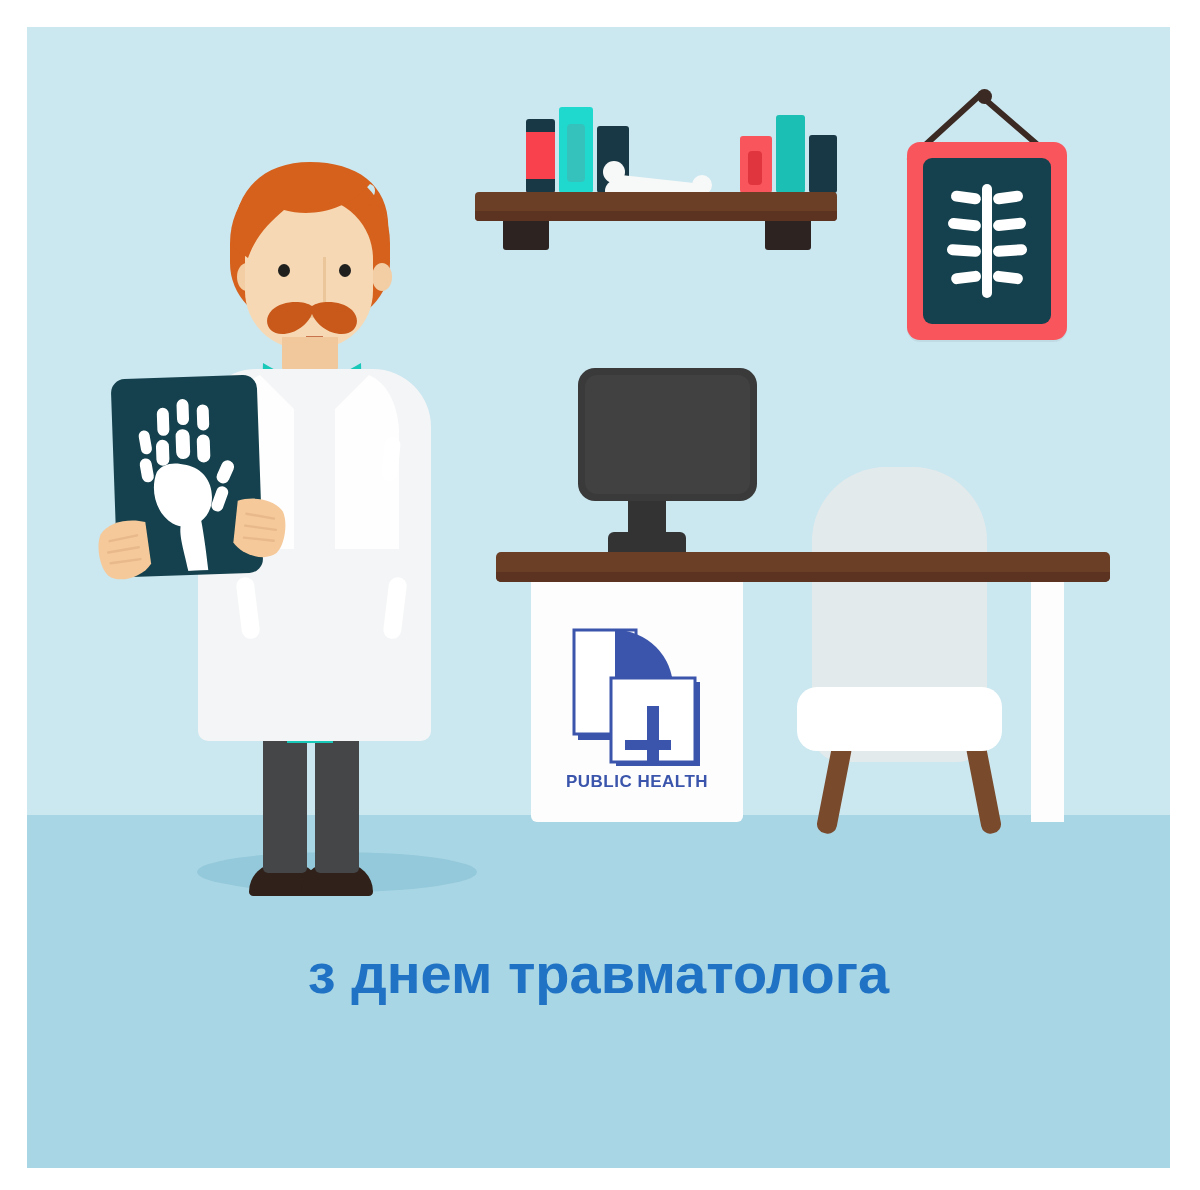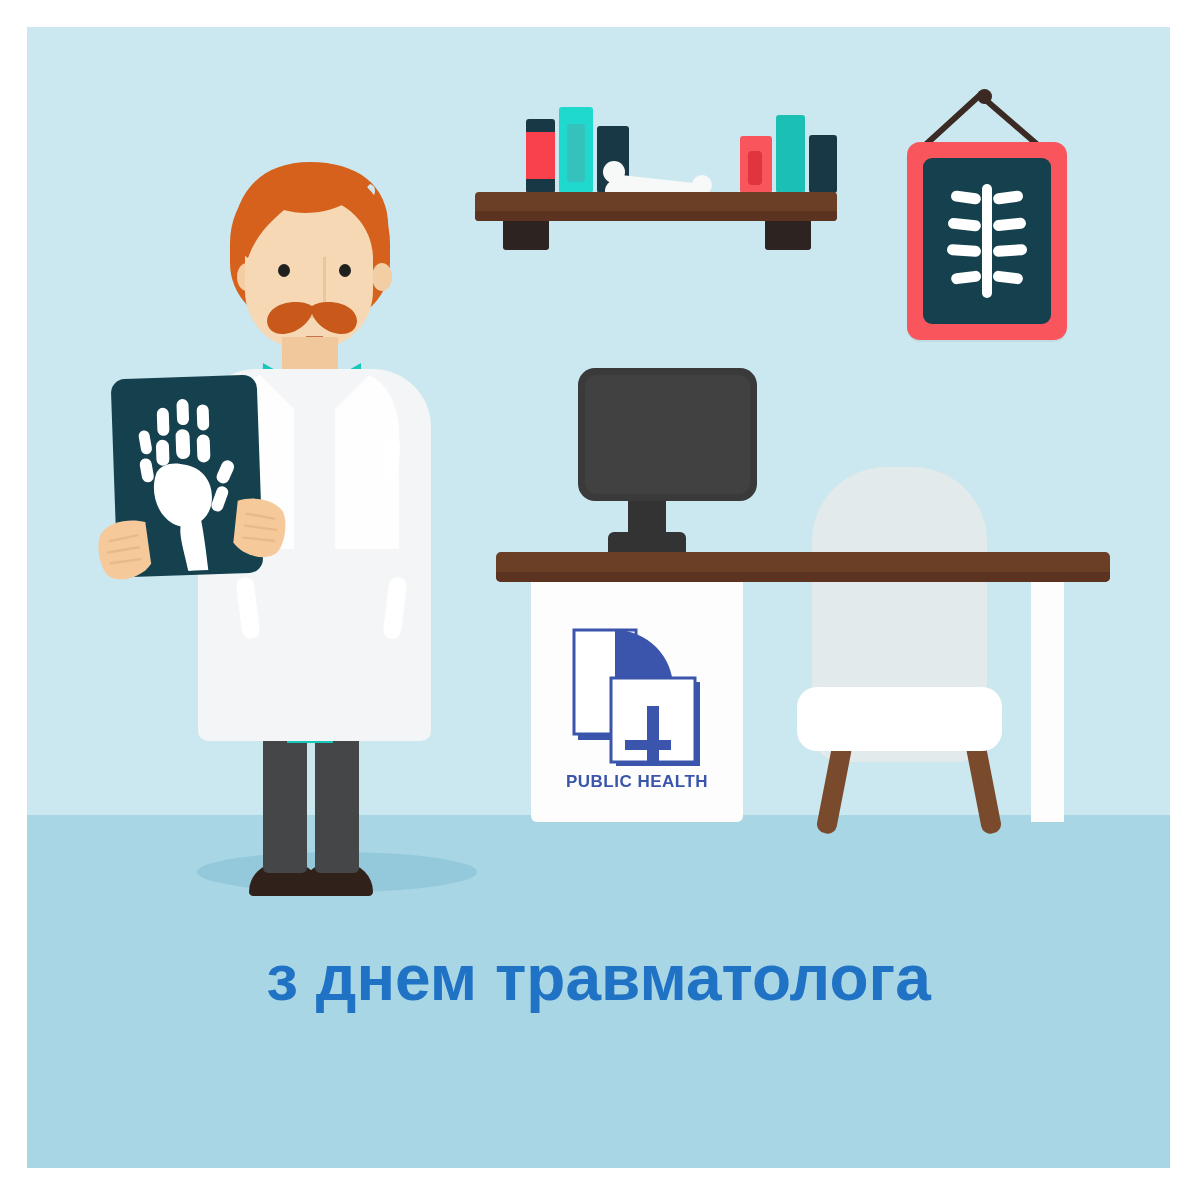--- a/index.html
+++ b/index.html
@@ -227,21 +227,21 @@
     position:absolute;left:0;top:905px;width:1143px;
     text-align:center;
     color:#1f72c4;
     line-height:1;
   }
   .cap-1{
     font-size:118px;font-weight:bold;letter-spacing:0px;
     font-family:"Liberation Sans", sans-serif;
   }
   .cap-2{
-    font-size:64px;font-weight:bold;margin-top:14px;letter-spacing:0px;
+    font-size:56px;font-weight:bold;margin-top:14px;letter-spacing:0px;
     font-family:"Liberation Sans", sans-serif;
   }
 </style>
 </head>
 <body>
 
 <div class="canvas">
   <div class="scene">
 
     <div class="floor"></div>

